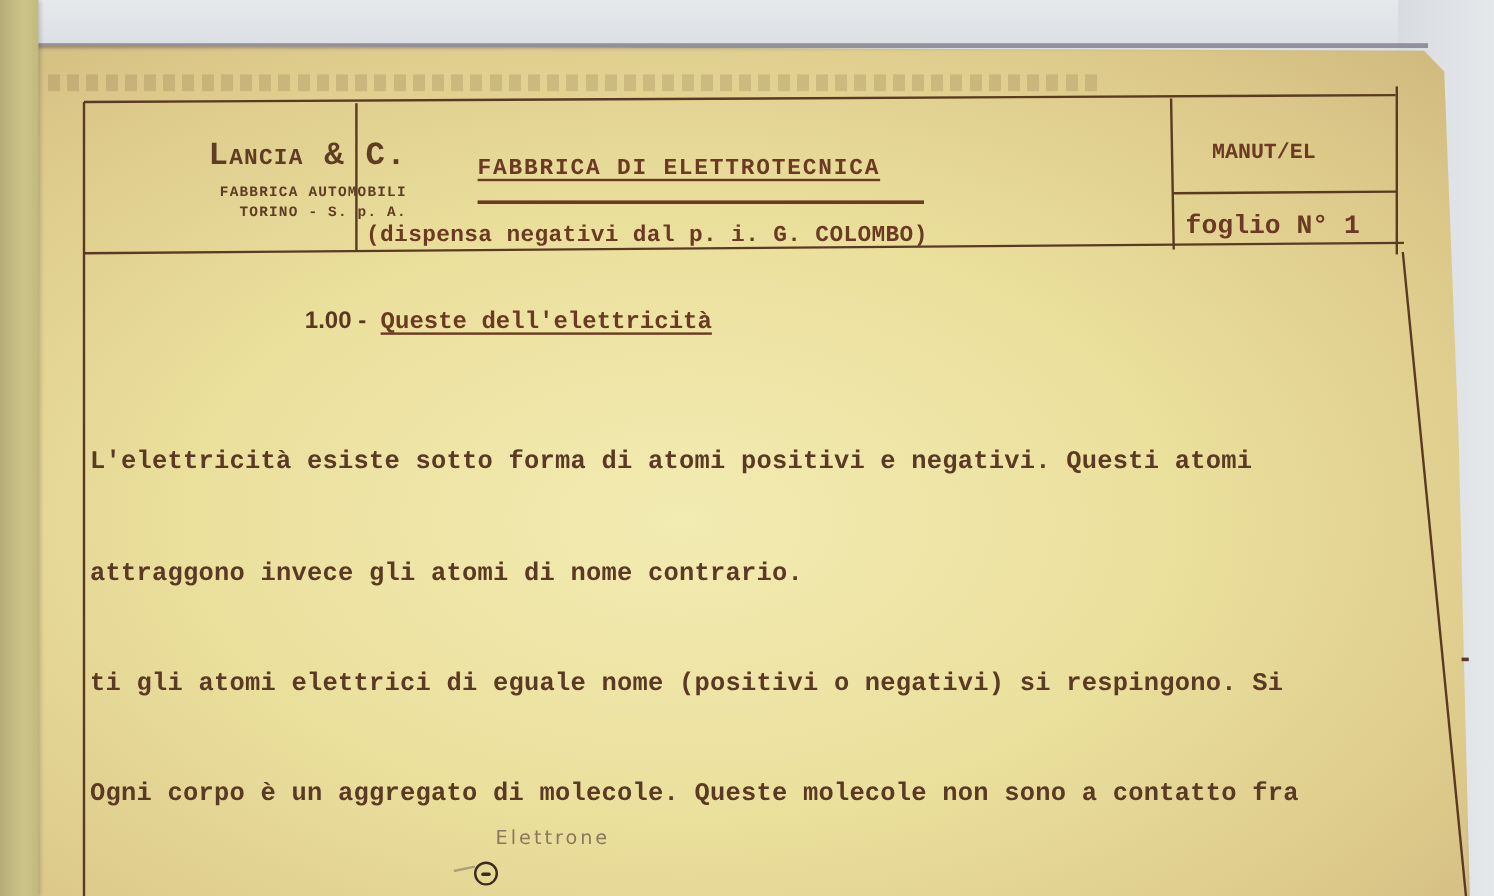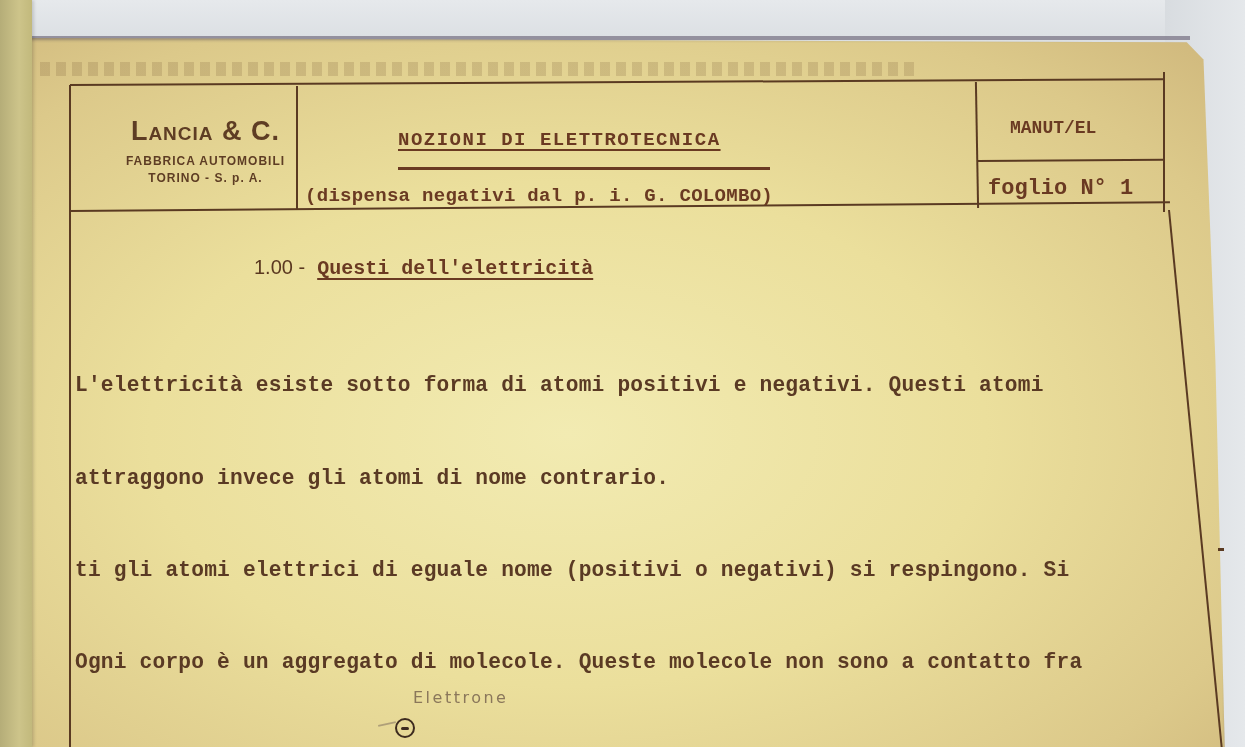--- a/index.html
+++ b/index.html
@@ -58,22 +58,22 @@
     }
     
     .line {
       position: absolute;
       background: #5a3a22;
     }
     .brand-box {
       position: absolute;
       left: 72px; top: 96px;
       width: 267px; height: 110px;
-      text-align: center;
-      font-family: Liberation Sans, sans-serif;
+      text-align: right;
+      font-family: Liberation Mono, monospace;
       color: #5e3d24;
     }
     .brand-name {
       margin-top: 20px;
       font-size: 27px;
       font-weight: bold;
       letter-spacing: 1px;
       font-variant: small-caps;
     }
     .brand-sub {
@@ -124,21 +124,21 @@
     }
     .section-heading {
       position: absolute;
       left: 254px; top: 256px;
       font-size: 20px;
       font-weight: bold;
       color: #5a3820;
     }
     .section-number {
       font-family: "Liberation Sans", "DejaVu Sans", sans-serif;
-      font-weight: normal;
+      font-weight: bold;
       text-align: center;
     }
     .section-title {
       text-decoration: underline;
       text-decoration-thickness: 2px;
       text-underline-offset: 4px;
       color: #6a3a22;
     }
     .body-text {
       position: absolute;
@@ -214,30 +214,30 @@
 <div class="line" style="left:1163px; top:72px; width:2px; height:140px;"></div>
 <div class="line" style="left:1168px; top:210px; width:2px; height:540px; transform:rotate(-5.6deg); transform-origin:top;"></div>
 <div class="margin-tick"></div>
 
 <div class="brand-box">
   <div class="brand-name">Lancia &amp; C.</div>
   <div class="brand-sub">FABBRICA AUTOMOBILI</div>
   <div class="brand-sub" style="margin-top:0;">TORINO - S. p. A.</div>
 </div>
 
-<div class="title-text">NOZIONI DI ELETTROTECNICA</div>
+<div class="title-text">FABBRICA DI ELETTROTECNICA</div>
 <div class="title-underline2"></div>
 <div class="subtitle-text">(dispensa negativi dal p. i. G. COLOMBO)</div>
 
 <div class="code-text">MANUT/EL</div>
 <div class="sheet-text">foglio N° 1</div>
 
 <div class="section-heading">
   <span class="section-number">1.00 -</span>
-  <span class="section-title">Questi dell'elettricità</span>
+  <span class="section-title">Queste dell'elettricità</span>
 </div>
 
 <div class="body-text">
   <span class="body-line">L'elettricità esiste sotto forma di atomi positivi e negativi. Questi atomi</span>
   <span class="body-line">attraggono invece gli atomi di nome contrario.</span>
   <span class="body-line">ti gli atomi elettrici di eguale nome (positivi o negativi) si respingono. Si</span>
   <span class="body-line">Ogni corpo è un aggregato di molecole. Queste molecole non sono a contatto fra</span>
   
   
   

